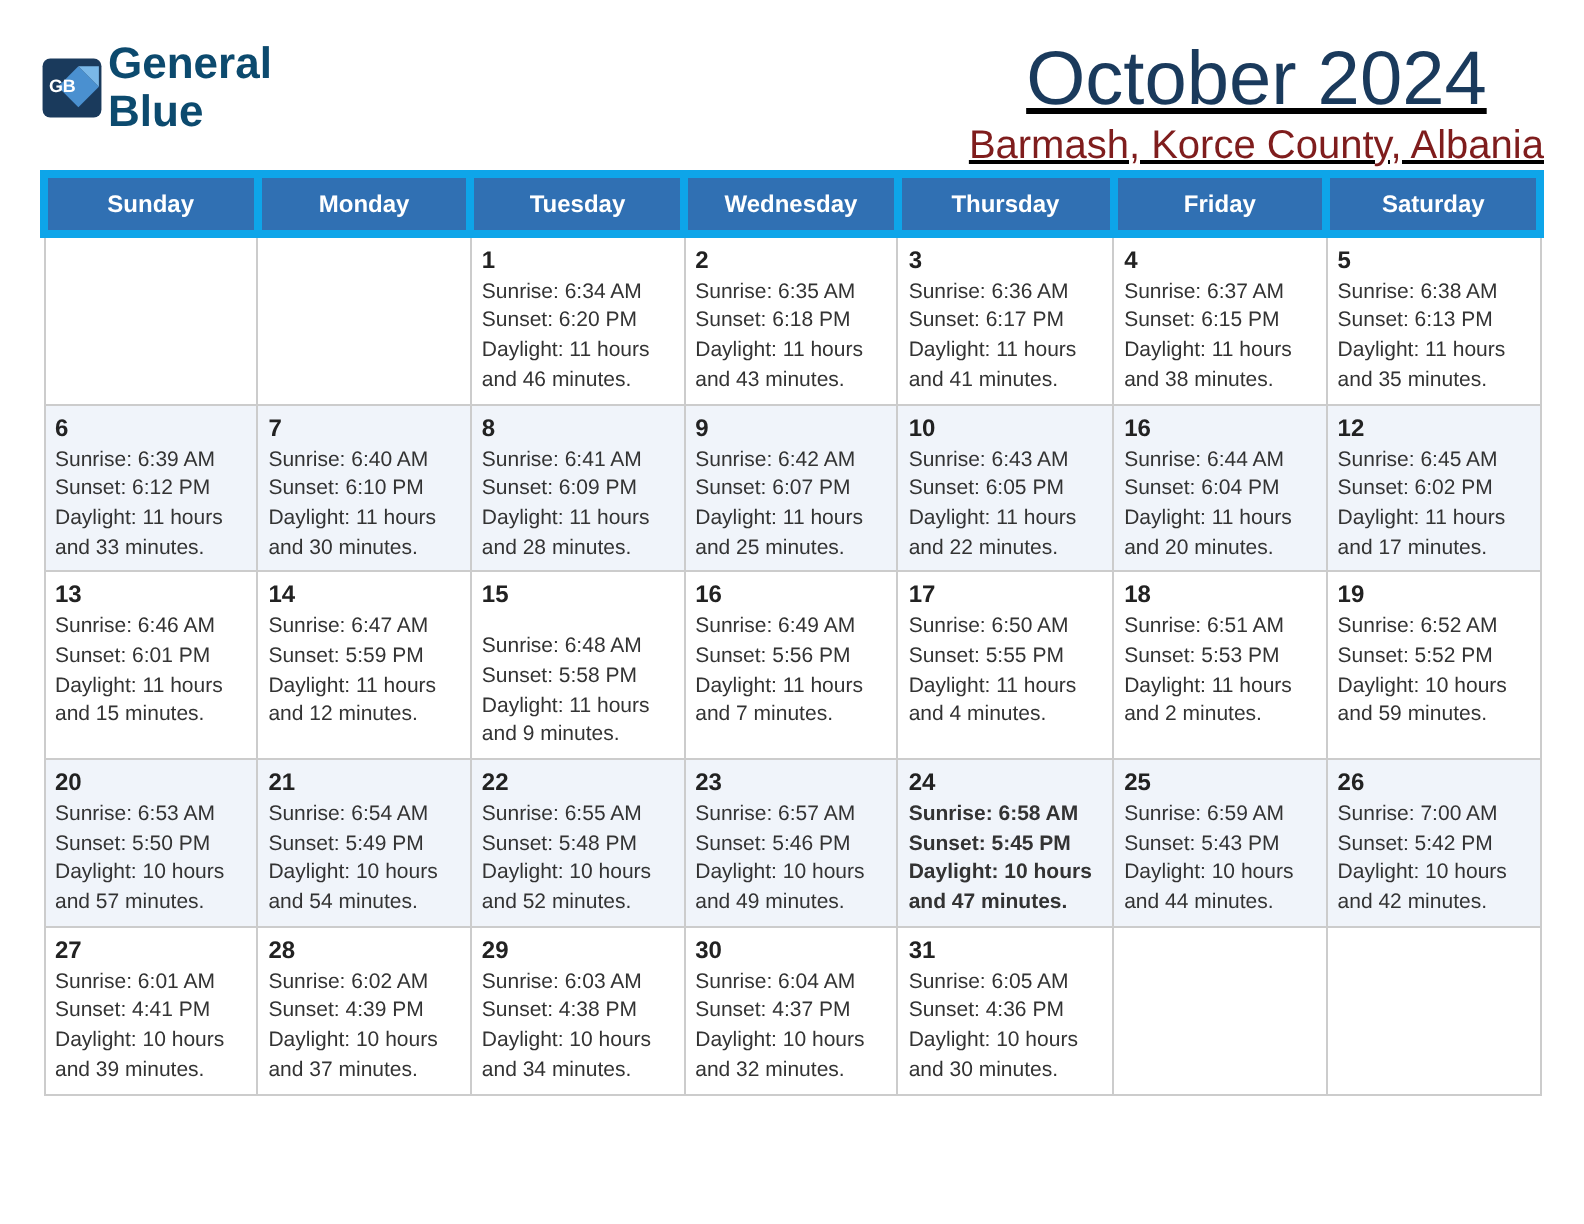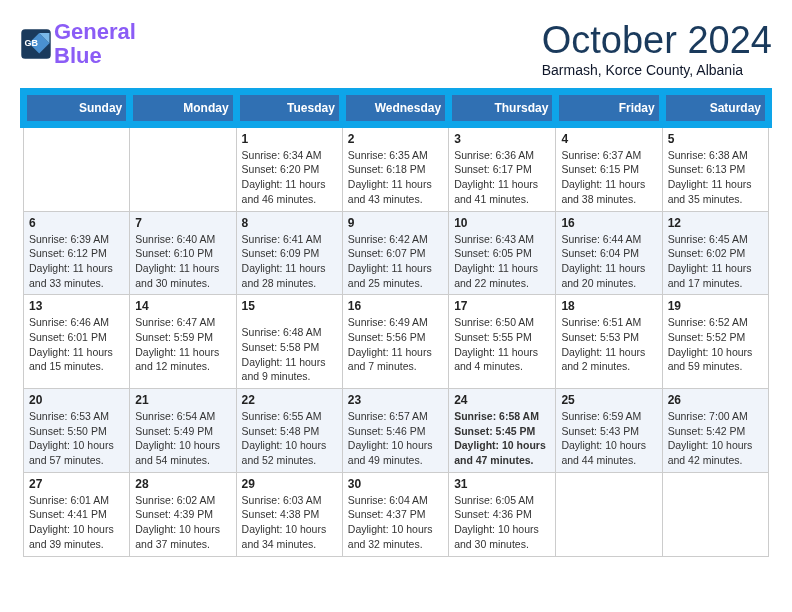--- a/index.html
+++ b/index.html
@@ -12,66 +12,66 @@
     }
     .page {
       width: 792px;
       background: #fff;
       padding: 20px 20px 10px 20px;
     }
     .header {
       display: flex;
       align-items: flex-start;
       justify-content: space-between;
-      margin-bottom: 10px;
       gap: 32px;
     }
     .logo {
       display: flex;
       align-items: center;
       gap: 0px;
     }
     .logo-text {
       font-size: 22px;
       font-weight: bold;
-      color: #8b5cf6;
+      color: #0c4a6e;
       line-height: 1.1;
     }
     .logo-icon {
       width: 32px;
       height: 32px;
       margin-right: 2px;
     }
     .title-section {
-      text-align: left;
+      text-align: center;
+      text-decoration: underline;
     }
     .month-title {
       font-size: 38px;
       color: #1a3a5c;
       font-weight: 300;
       line-height: 1.1;
     }
     .subtitle {
-      font-size: 14px;
-      color: #0f172a;
+      font-size: 20px;
+      color: #7f1d1d;
       font-weight: normal;
     }
     .calendar {
       width: 100%;
       border-collapse: collapse;
       font-size: 11px;
     }
     .calendar th {
       background: #3070b3;
       color: #fff;
       padding: 6px 4px;
-      text-align: right;
+      text-align: center;
       font-size: 12px;
       font-weight: bold;
-      border: 7px solid #0ea5e9;
+      border: 4px solid #0ea5e9;
     }
     .calendar td {
       border: 1px solid #ccc;
       vertical-align: top;
       padding: 4px 5px;
       min-width: 100px;
       min-height: 70px;
       background: #fff;
     }
     .calendar tr:nth-child(even) td {

